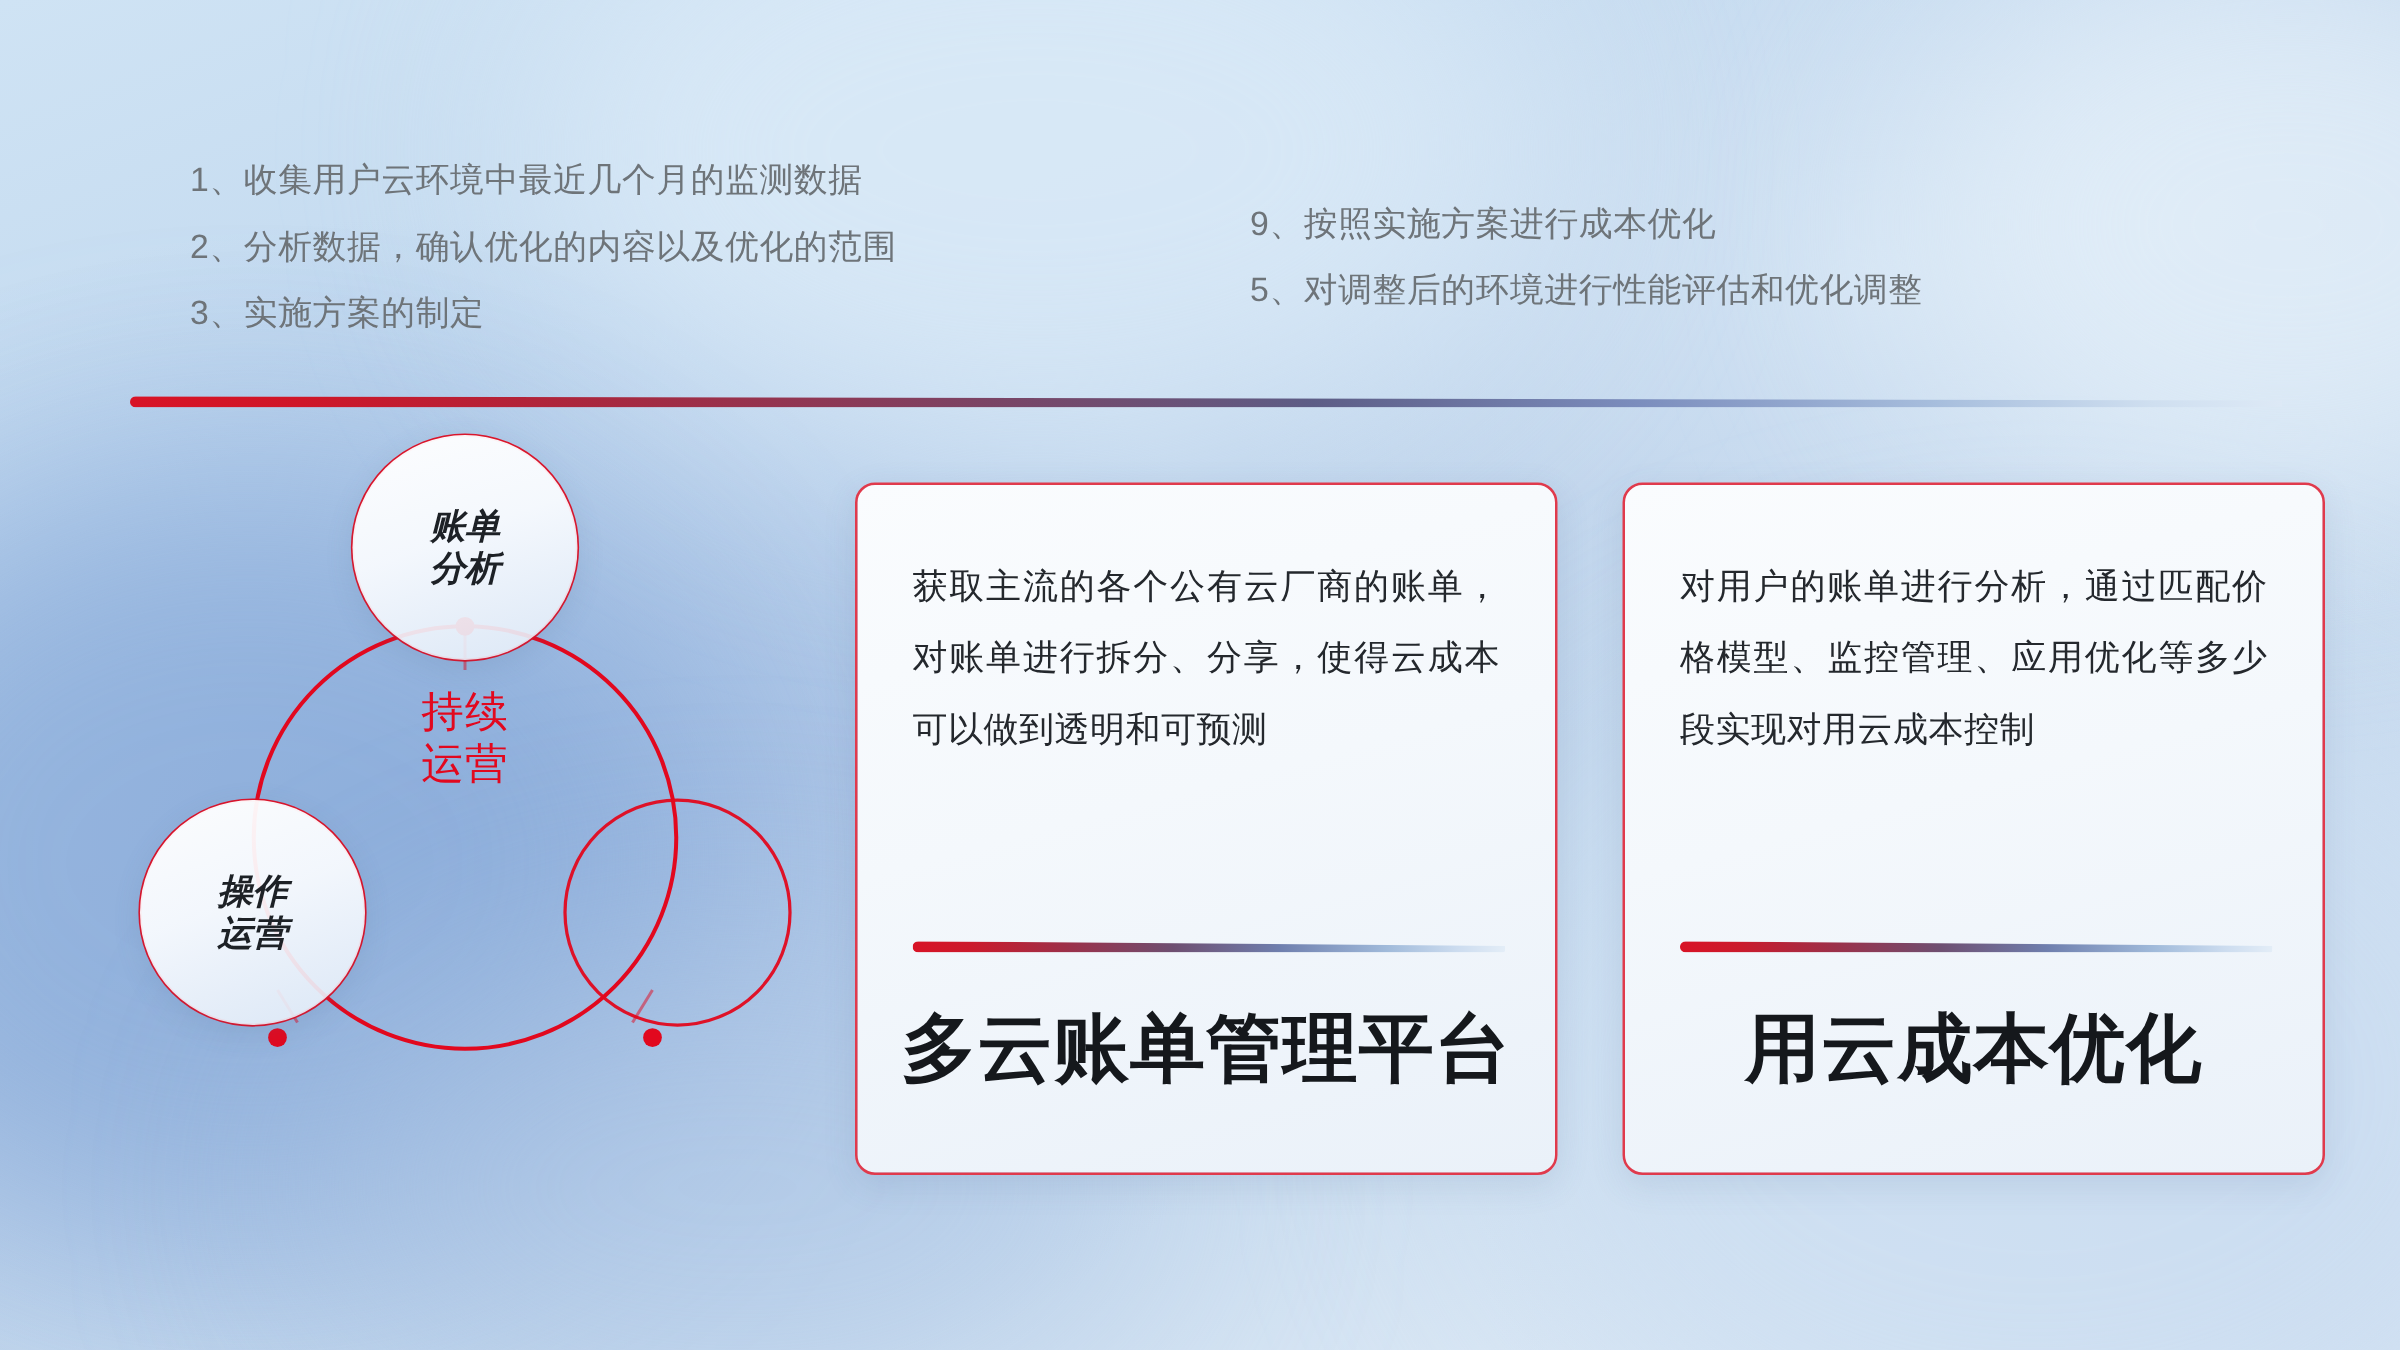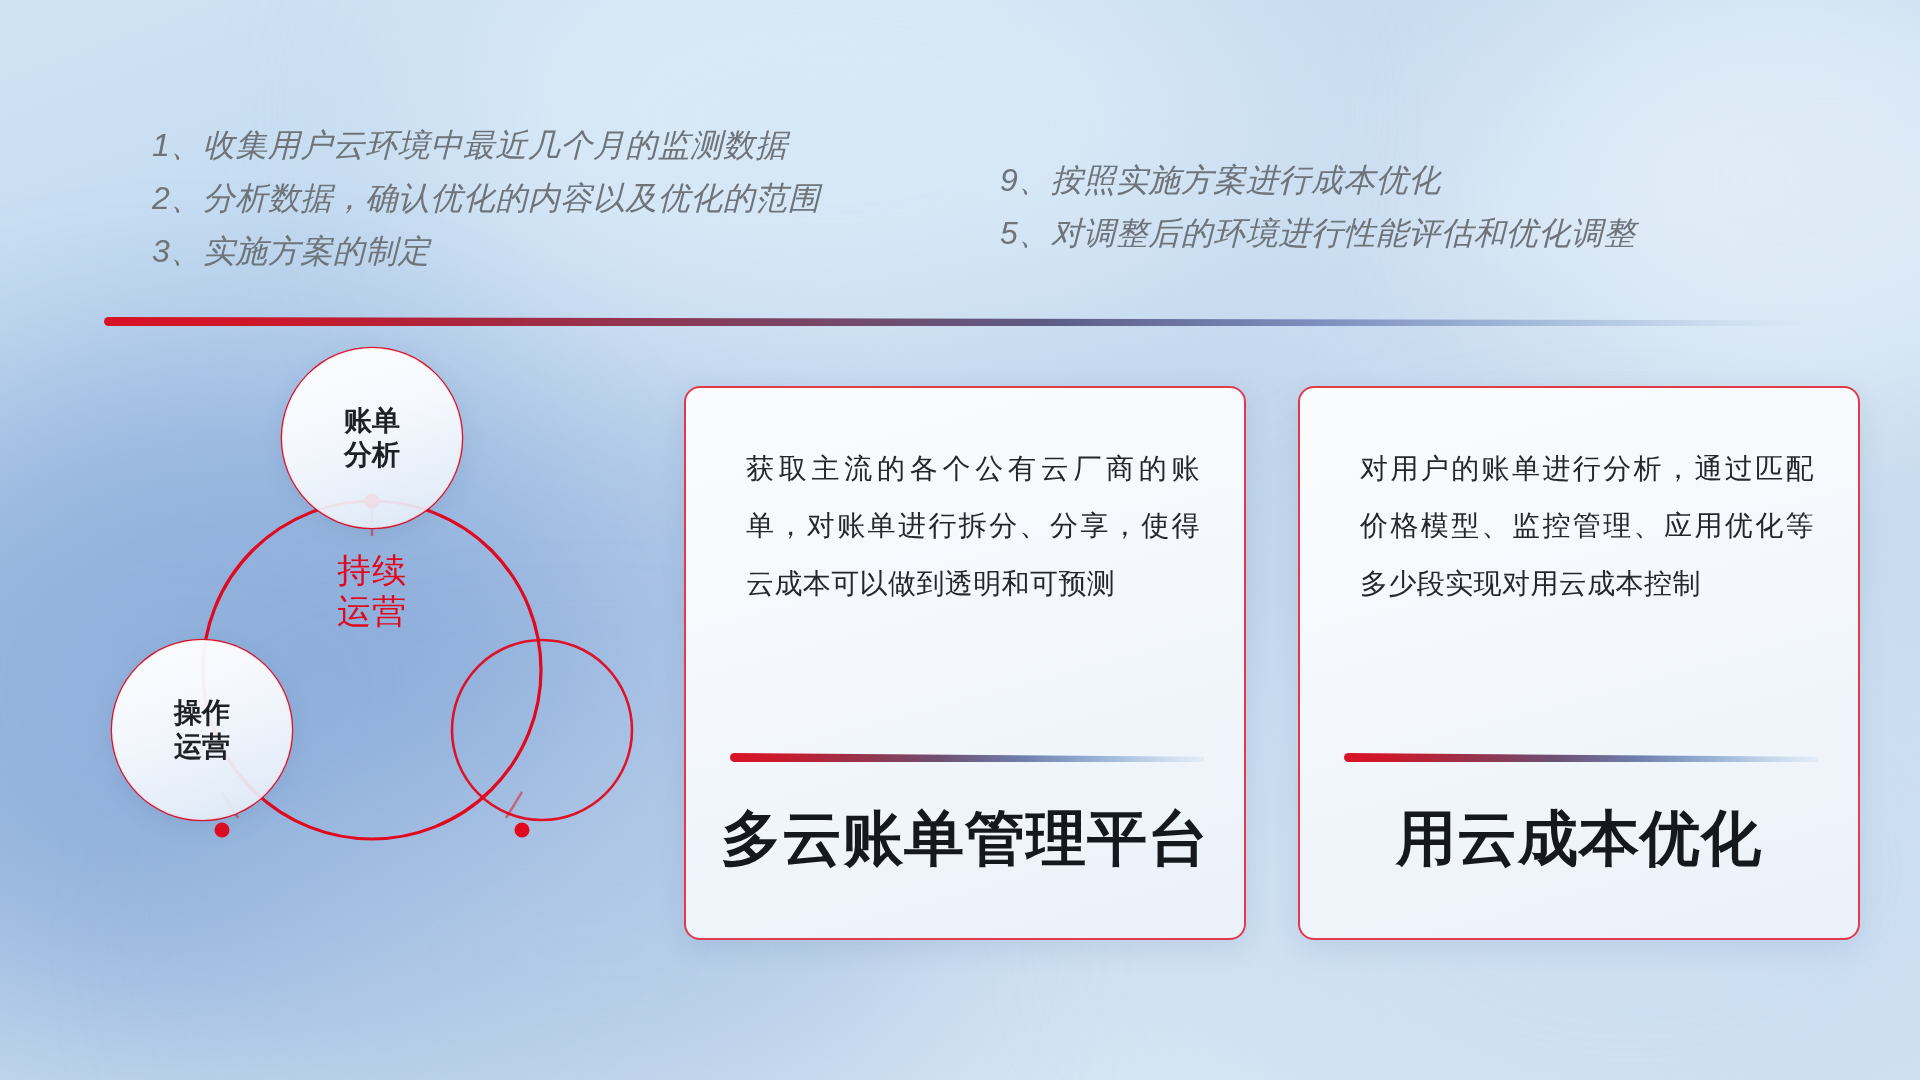--- a/index.html
+++ b/index.html
@@ -33,25 +33,24 @@
   .blob-a { left: -180px; top: 380px;  width: 760px;  height: 620px; background: rgba(128,164,214,0.55); }
   .blob-b { left: 420px;  top: -140px; width: 820px;  height: 520px; background: rgba(222,236,248,0.75); }
   .blob-c { left: 1180px; top: 520px;  width: 900px;  height: 700px; background: rgba(205,222,241,0.65); }
   .blob-d { left: 240px;  top: 740px;  width: 700px;  height: 420px; background: rgba(176,200,230,0.5); }
   .blob-e { left: 1520px; top: -60px;  width: 620px;  height: 480px; background: rgba(234,243,251,0.7); }
 
   
   .bullets {
     position: absolute;
     color: #6e7479;
-    font-size: 32px;
+    font-size: 27px;
     line-height: 1.0;
     letter-spacing: 0.5px;
     white-space: nowrap;
-    font-style: italic;
   }
   .bullets.left  { left: 152px; top: 118px; }
   .bullets.right { left: 1000px; top: 153px; }
   .bullet-row { height: 53px; display: flex; align-items: center; }
 
   
   .top-rule {
     position: absolute;
     left: 104px;
     top: 317px;
@@ -74,20 +73,21 @@
     background: linear-gradient(160deg, rgba(255,255,255,0.97) 0%, rgba(250,252,255,0.93) 45%, rgba(226,236,248,0.9) 100%);
     box-shadow: 0 6px 22px rgba(80,110,150,0.16);
     display: flex;
     align-items: center;
     justify-content: center;
     text-align: center;
     color: #1d2126;
     font-weight: bold;
     font-size: 28px;
     line-height: 1.22;
+    font-style: italic;
   }
   .lobe-top    { left: 192px; top: 8px;   width: 180px; height: 180px; }
   .lobe-left   { left: 22px;  top: 300px; width: 180px; height: 180px; }
   .lobe-right  { left: 362px; top: 300px; width: 180px; height: 180px; }
 
   .center-label {
     position: absolute;
     left: 192px;
     top: 210px;
     width: 180px;
@@ -103,21 +103,21 @@
   .card {
     position: absolute;
     top: 386px;
     width: 562px;
     height: 554px;
     border: 2px solid #e03a4c;
     border-radius: 16px;
     background: linear-gradient(165deg, #fafcfe 0%, #f4f8fc 45%, #eaf1f9 100%);
     box-shadow: 0 8px 26px rgba(70,100,145,0.13);
     box-sizing: border-box;
-    padding: 52px 44px 0 60px;
+    padding: 52px 44px 0 44px;
   }
   .card-1 { left: 684px; }
   .card-2 { left: 1298px; }
 
   .card-body {
     color: #24282d;
     font-size: 28px;
     line-height: 2.05;
     letter-spacing: 0.4px;
     text-align: justify;

